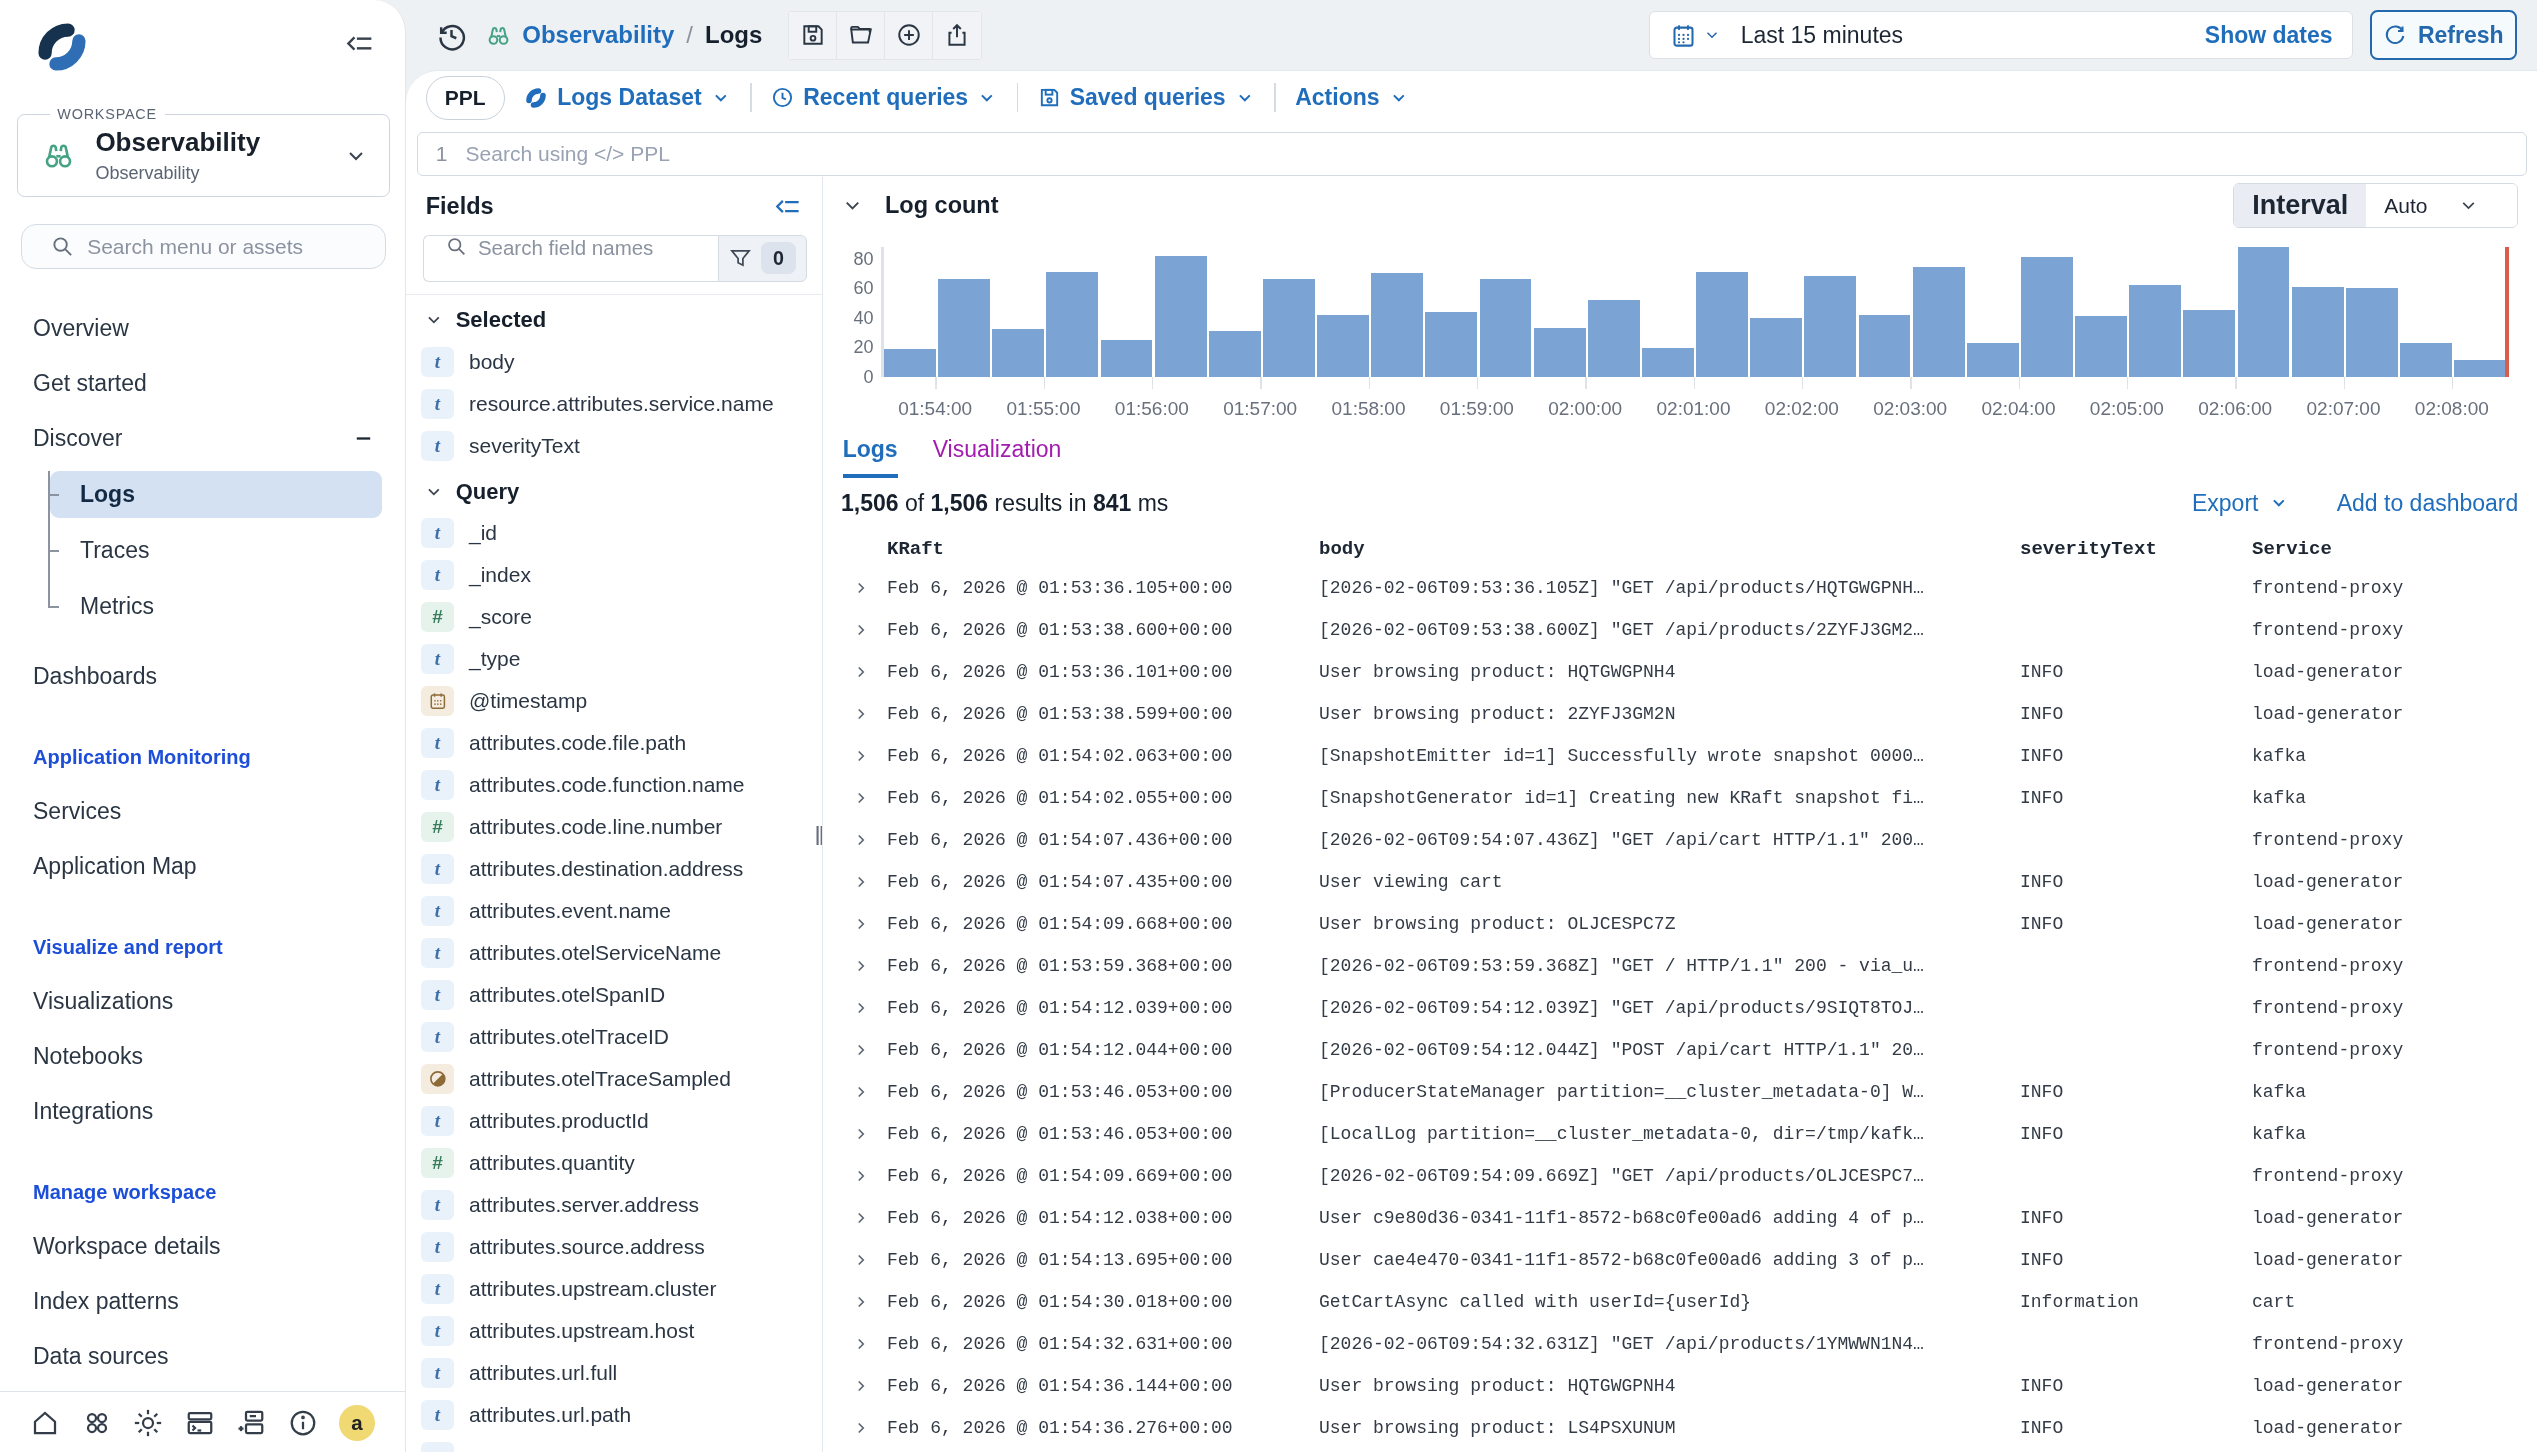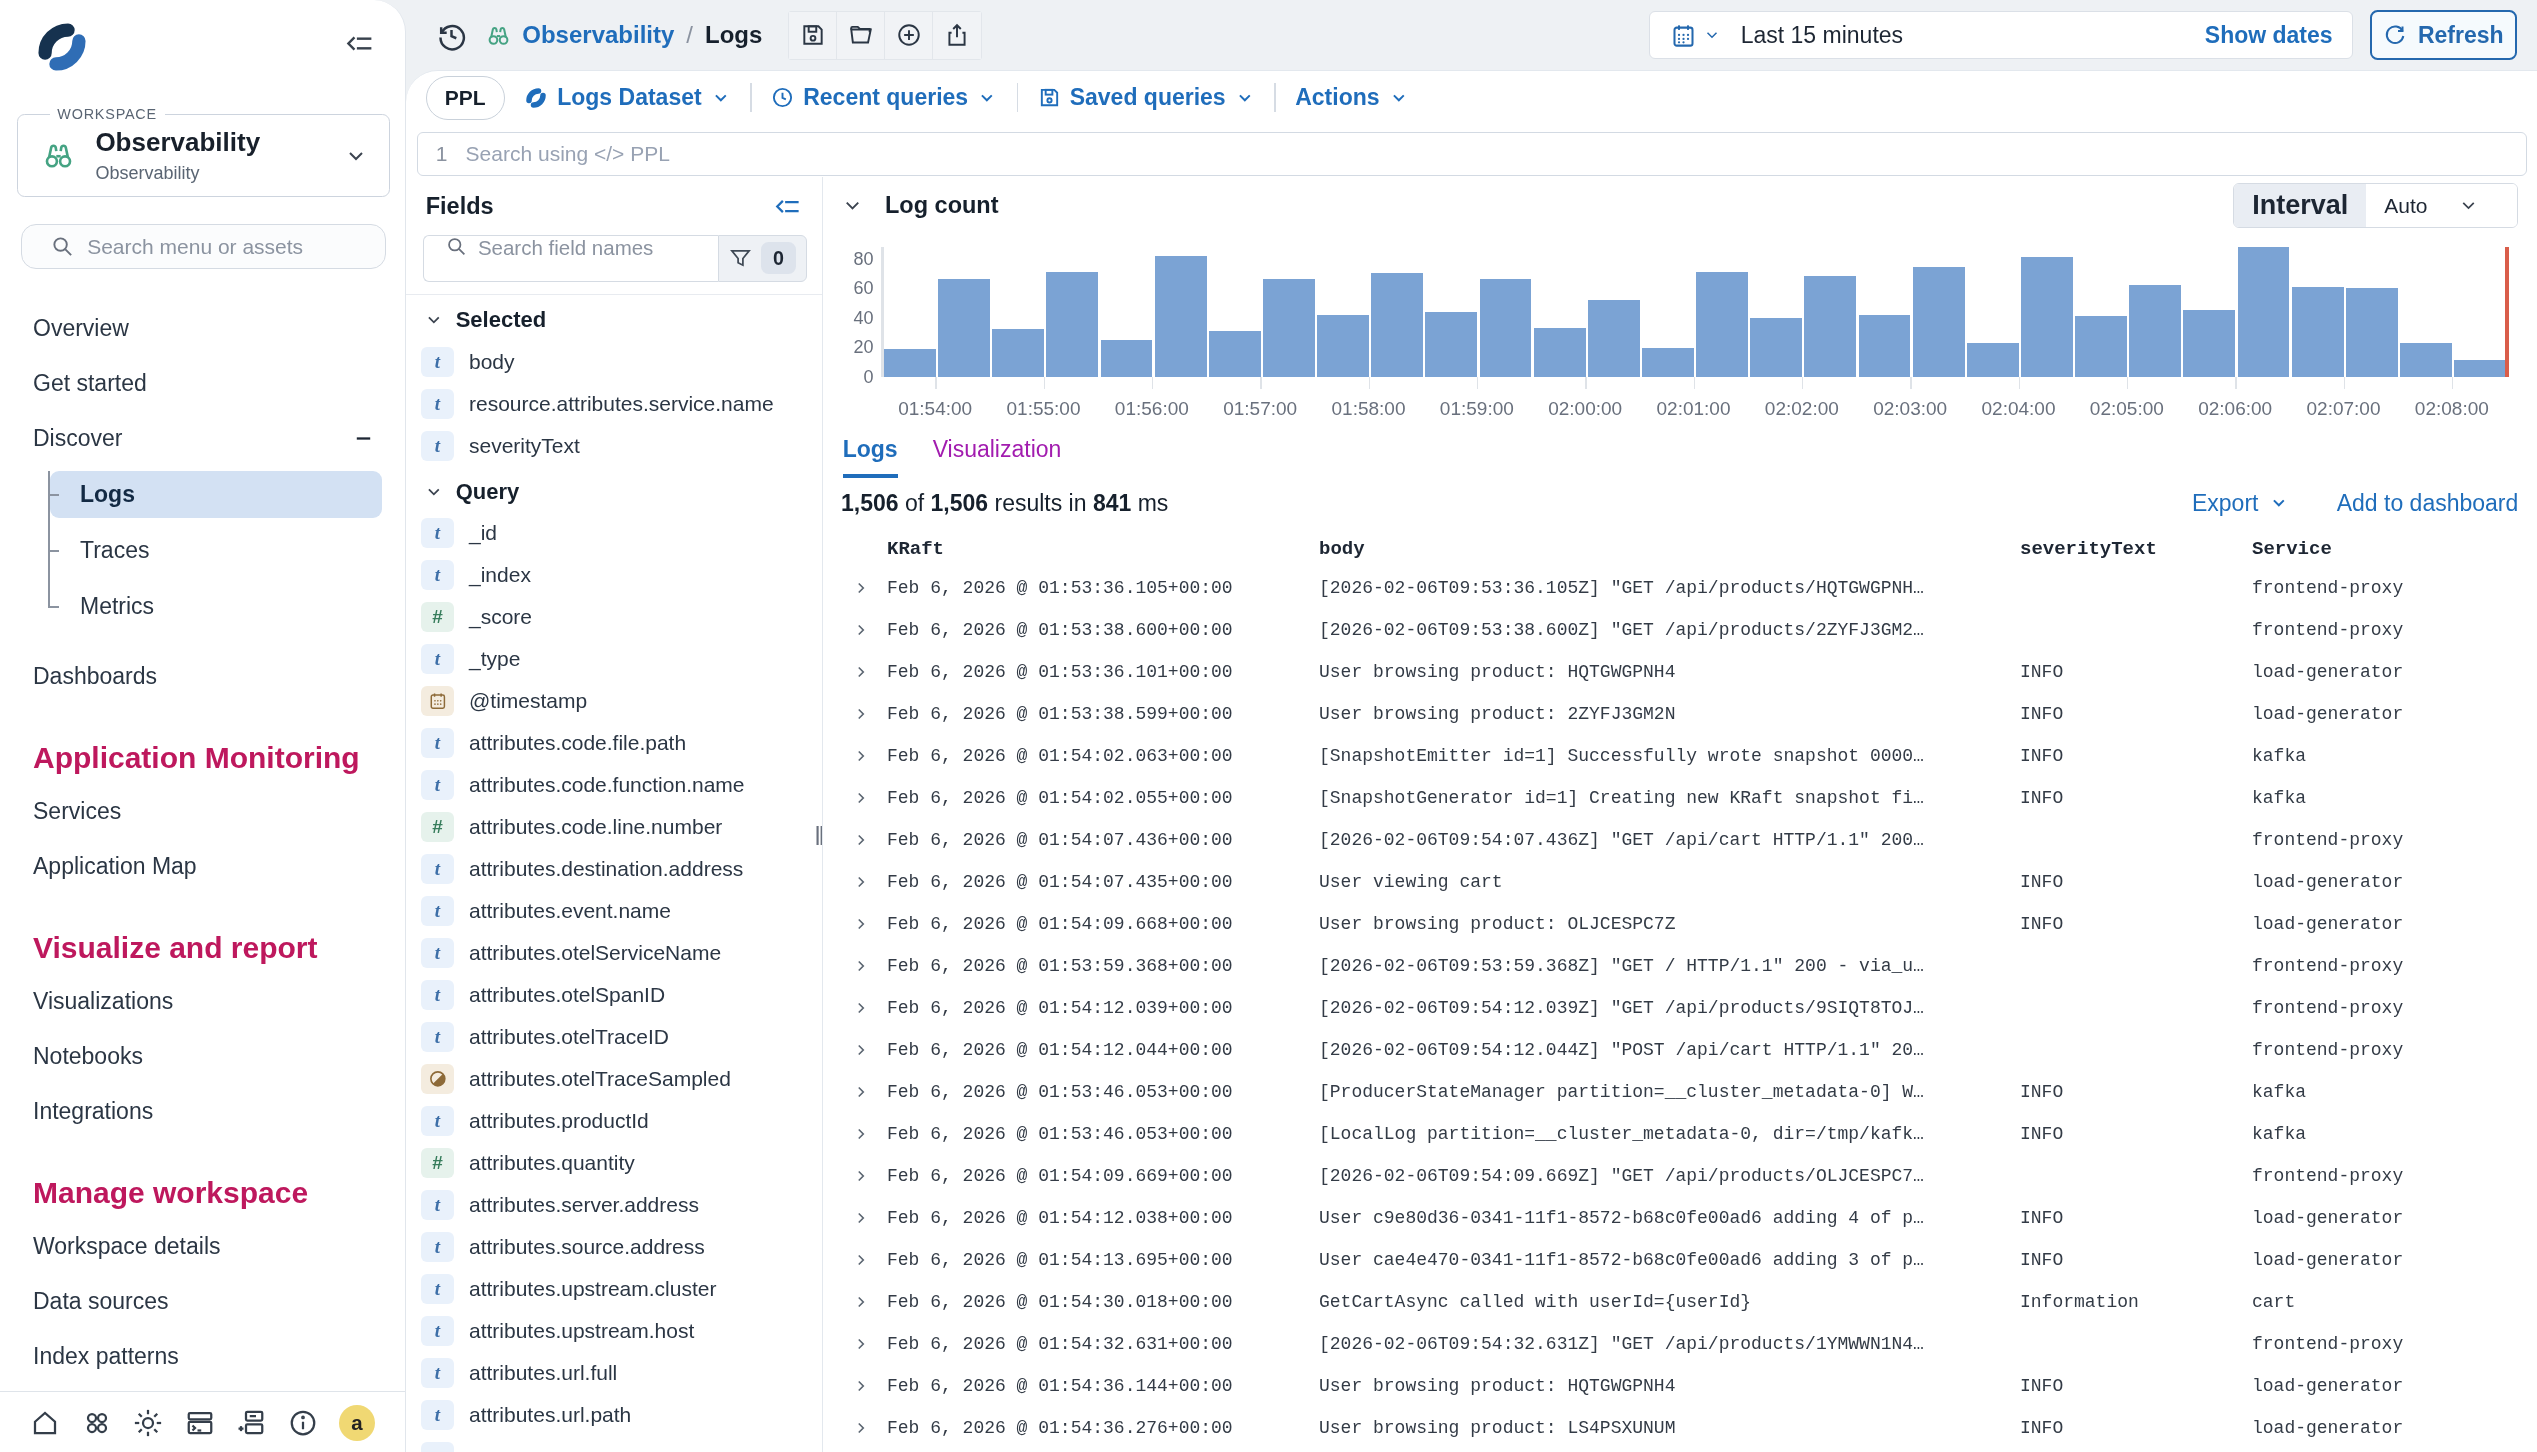--- a/index.html
+++ b/index.html
@@ -21,21 +21,21 @@
   .ws-title { font-size:26px; font-weight:bold; color:#18202b; }
   .ws-sub { font-size:18px; color:#5a6573; margin-top:4.5px; }
   .sb-search { position:absolute; left:21px; top:224px; width:365px; height:45px; background:#fbfcfd;
                border:1.5px solid #d5dbe3; border-radius:15px; display:flex; align-items:center; padding:0 15px; }
   .sb-search span { margin-left:13.6px; font-size:21px; color:#8b93a0; }
   .nav { position:absolute; left:0; top:301px; right:0; }
   .nav-item { height:55px; display:flex; align-items:center; padding:0 30px 0 33px;
               font-size:23px; color:#2b3644; cursor:pointer; }
   .nav-item .grow { flex:1; }
   .nav-header { height:53px; display:flex; align-items:center; padding:0 33px; margin-top:27px;
-                font-size:30px; font-weight:bold; color:#be185d; }
+                font-size:20px; font-weight:bold; color:#1d4ed8; }
   .nav-gap { height:15px; }
   .sub-wrap { position:relative; height:56px; display:flex; align-items:center; }
   .tree-v { position:absolute; left:48px; top:-7.6px; bottom:-7.6px; border-left:2.3px solid #8b93a0; }
   .tree-v.first { top:4.5px; }
   .tree-v.last { bottom:28px; }
   .tree-h { position:absolute; left:48px; width:10.6px; border-top:2.3px solid #8b93a0; top:50%; }
   .sub-pill { margin-left:50px; margin-right:23px; flex:1; height:47px; display:flex; align-items:center;
               padding-left:30px; font-size:23px; color:#2b3644; border-radius:9px; cursor:pointer; }
   .sub-pill.active { background:#d3e1f3; font-weight:bold; color:#132a44; }
   .sb-dock { position:absolute; left:0; right:0; bottom:0; height:62px; border-top:1.5px solid #dfe4ea;
@@ -224,22 +224,22 @@
       <div class="nav-item">Dashboards</div>
       <div class="nav-header">Application Monitoring</div>
       <div class="nav-item">Services</div>
       <div class="nav-item">Application Map</div>
       <div class="nav-header">Visualize and report</div>
       <div class="nav-item">Visualizations</div>
       <div class="nav-item">Notebooks</div>
       <div class="nav-item">Integrations</div>
       <div class="nav-header">Manage workspace</div>
       <div class="nav-item">Workspace details</div>
+      <div class="nav-item">Index patterns</div>
       <div class="nav-item">Data sources</div>
-      <div class="nav-item">Index patterns</div>
     </nav>
 
   <div class="sb-dock">
     <span class="dock-ic">
       <svg width="30" height="30" viewBox="0 0 24 24" fill="none" stroke="currentColor" stroke-width="1.8">
           <path d="M4 11 L12 4 L20 11 V20 H4 Z"></path>
         </svg>
     </span>
     <span class="dock-ic">
       <svg width="30" height="30" viewBox="0 0 24 24" fill="none" stroke="currentColor" stroke-width="1.8">

